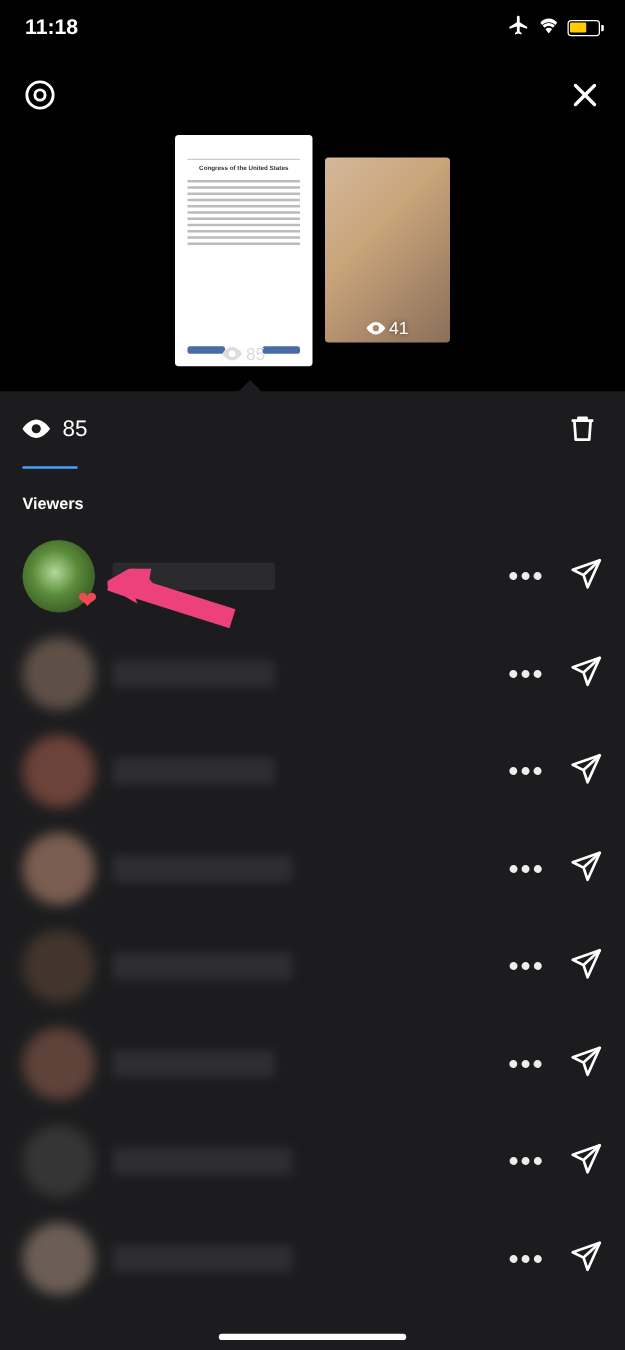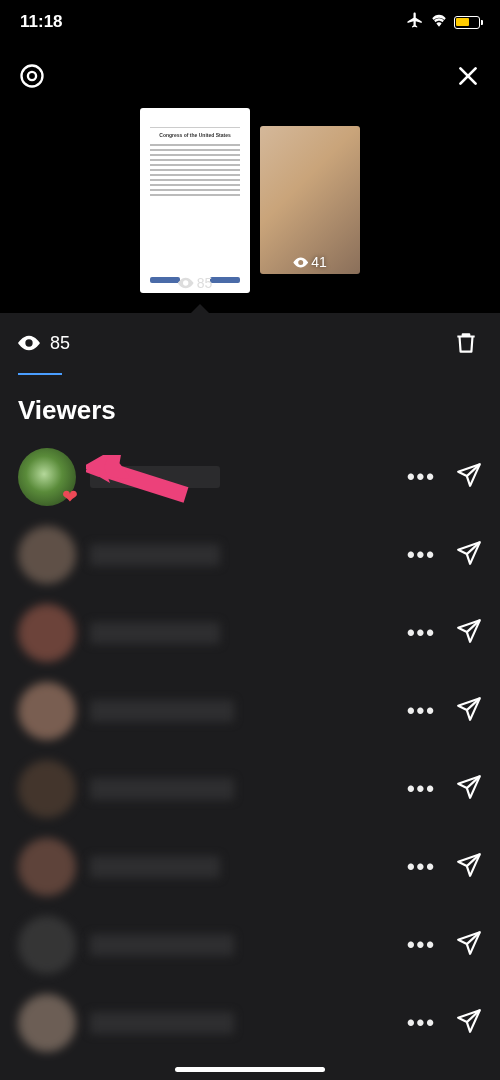--- a/index.html
+++ b/index.html
@@ -130,21 +130,21 @@
     .view-count {
       display: flex; align-items: center; gap: 10px;
       font-size: 18px;
     }
     .tab-underline {
       width: 44px; height: 2px;
       background: #4a9eff;
       margin-left: 18px;
     }
     .section-title {
-      font-size: 26px;
+      font-size: 13px;
       font-weight: 600;
       padding: 20px 18px 12px;
     }
     
     .viewer-row {
       display: flex;
       align-items: center;
       padding: 10px 18px;
       gap: 14px;
     }

